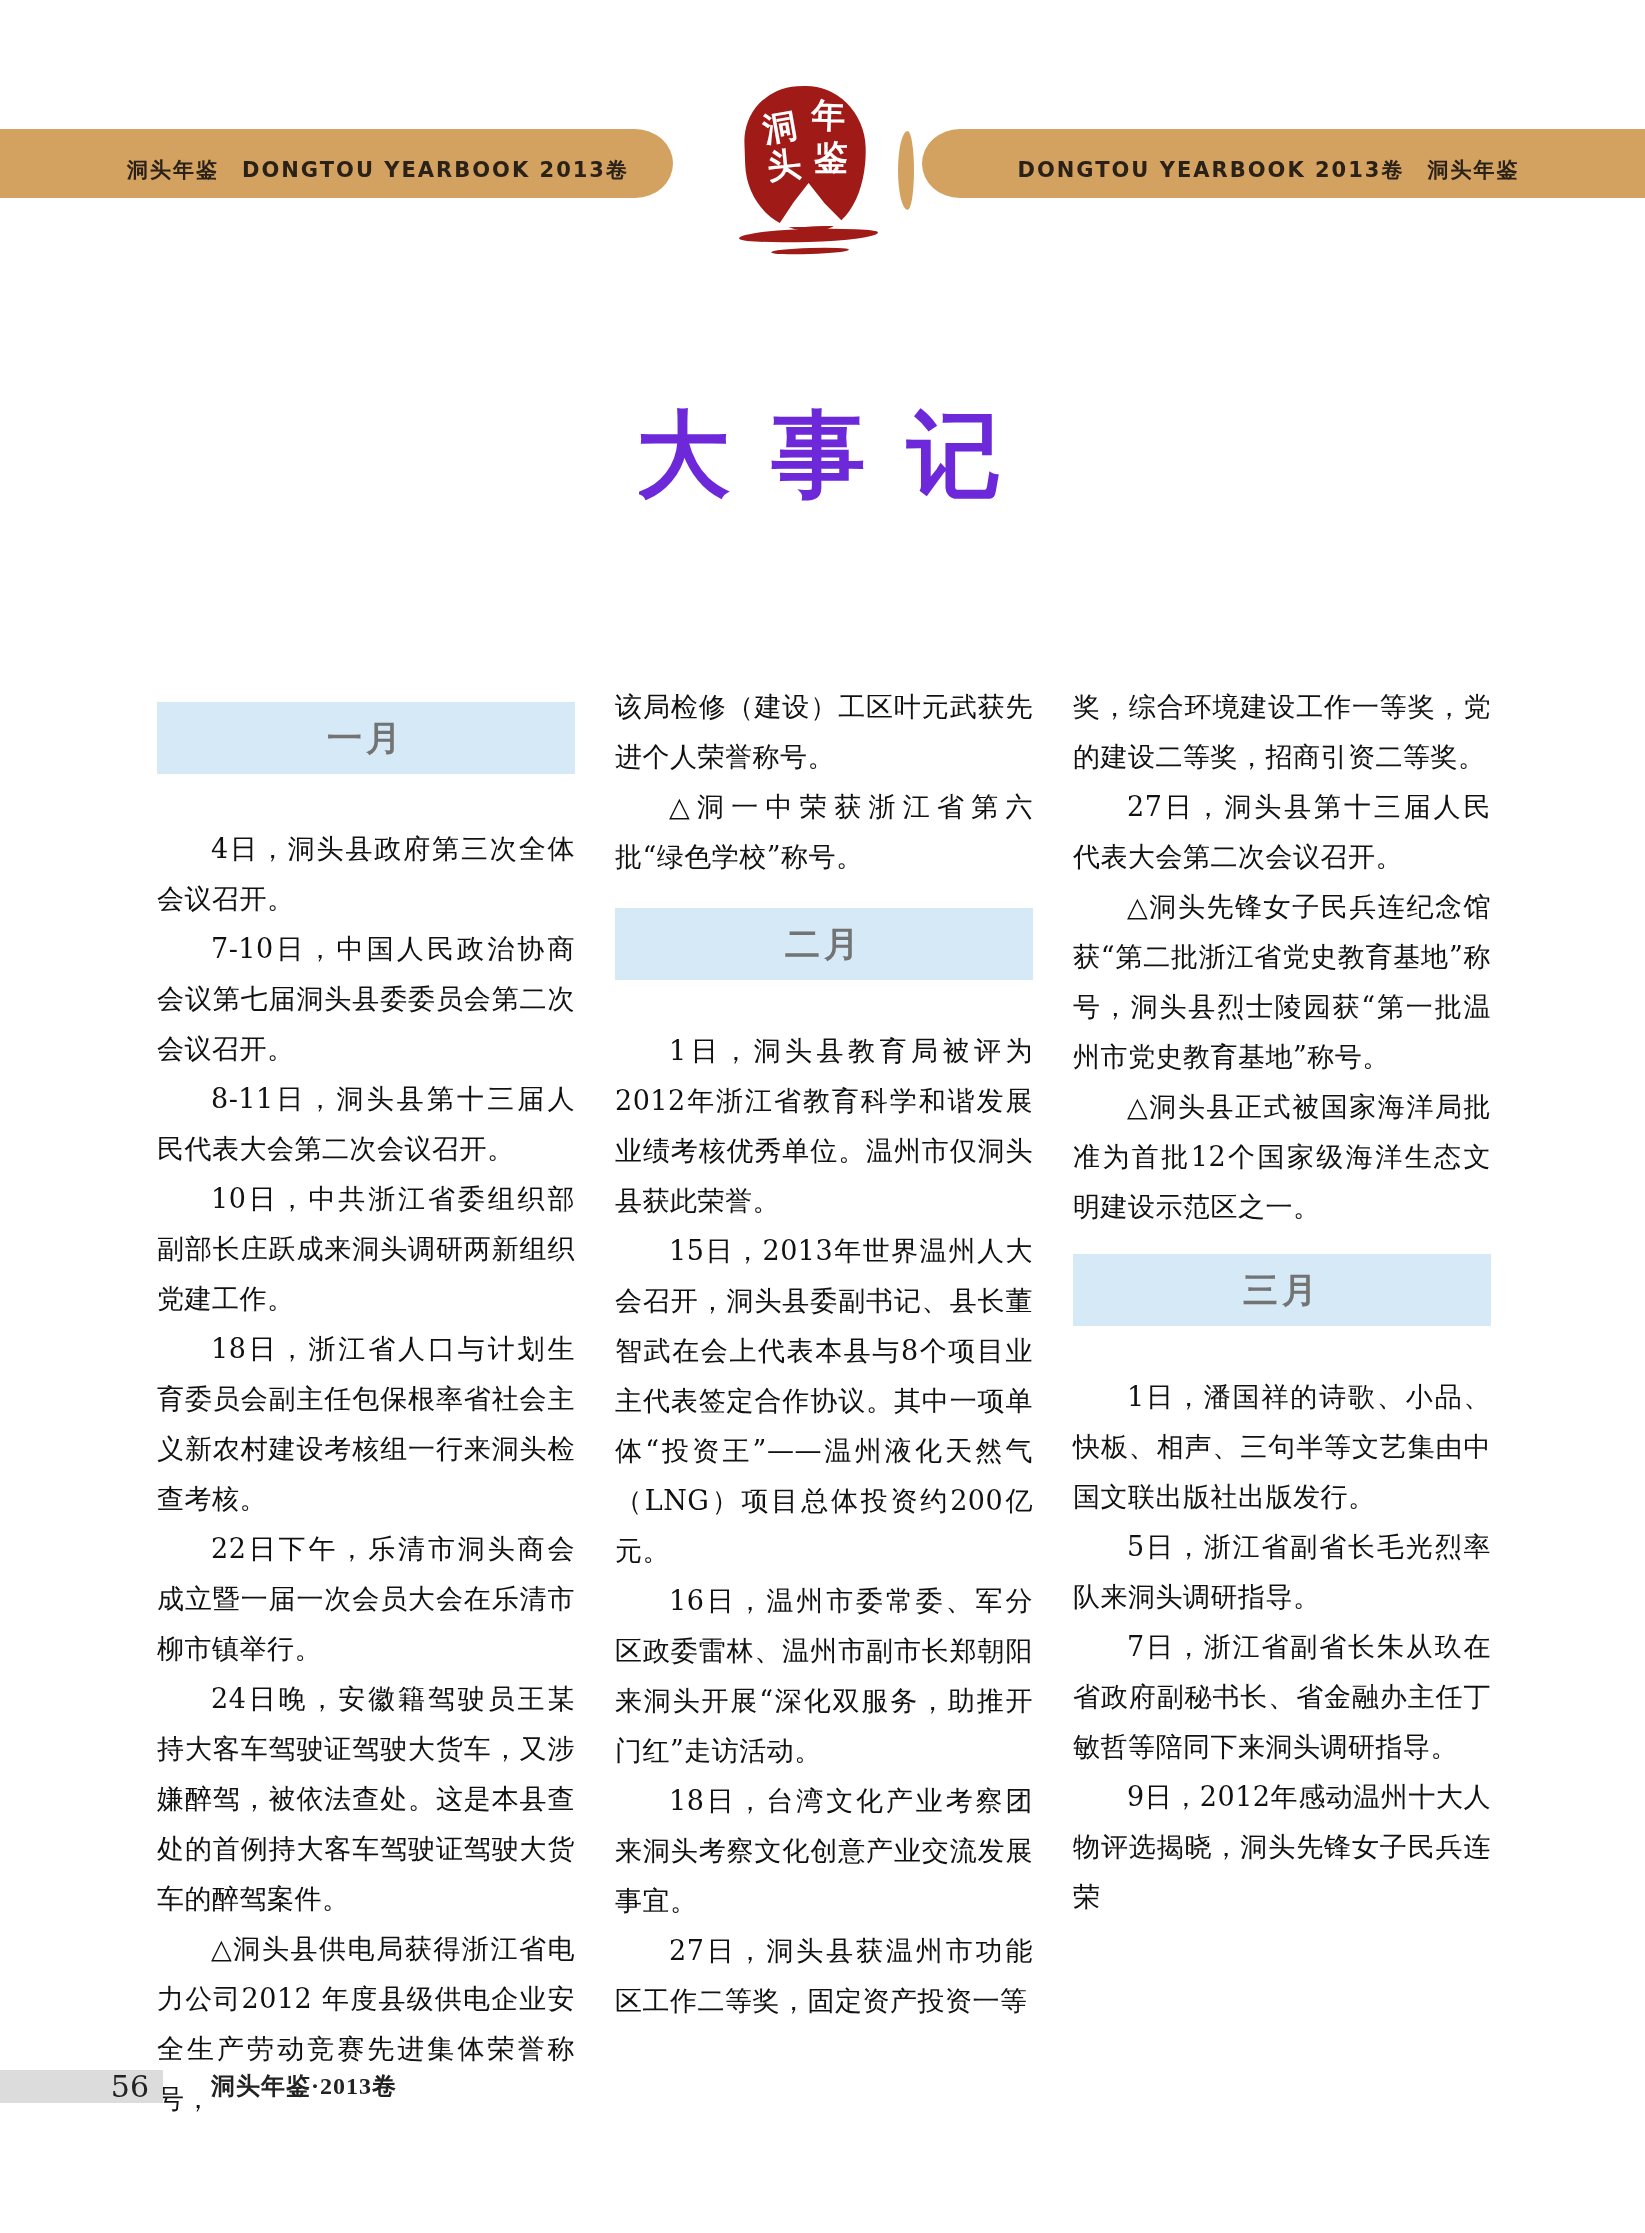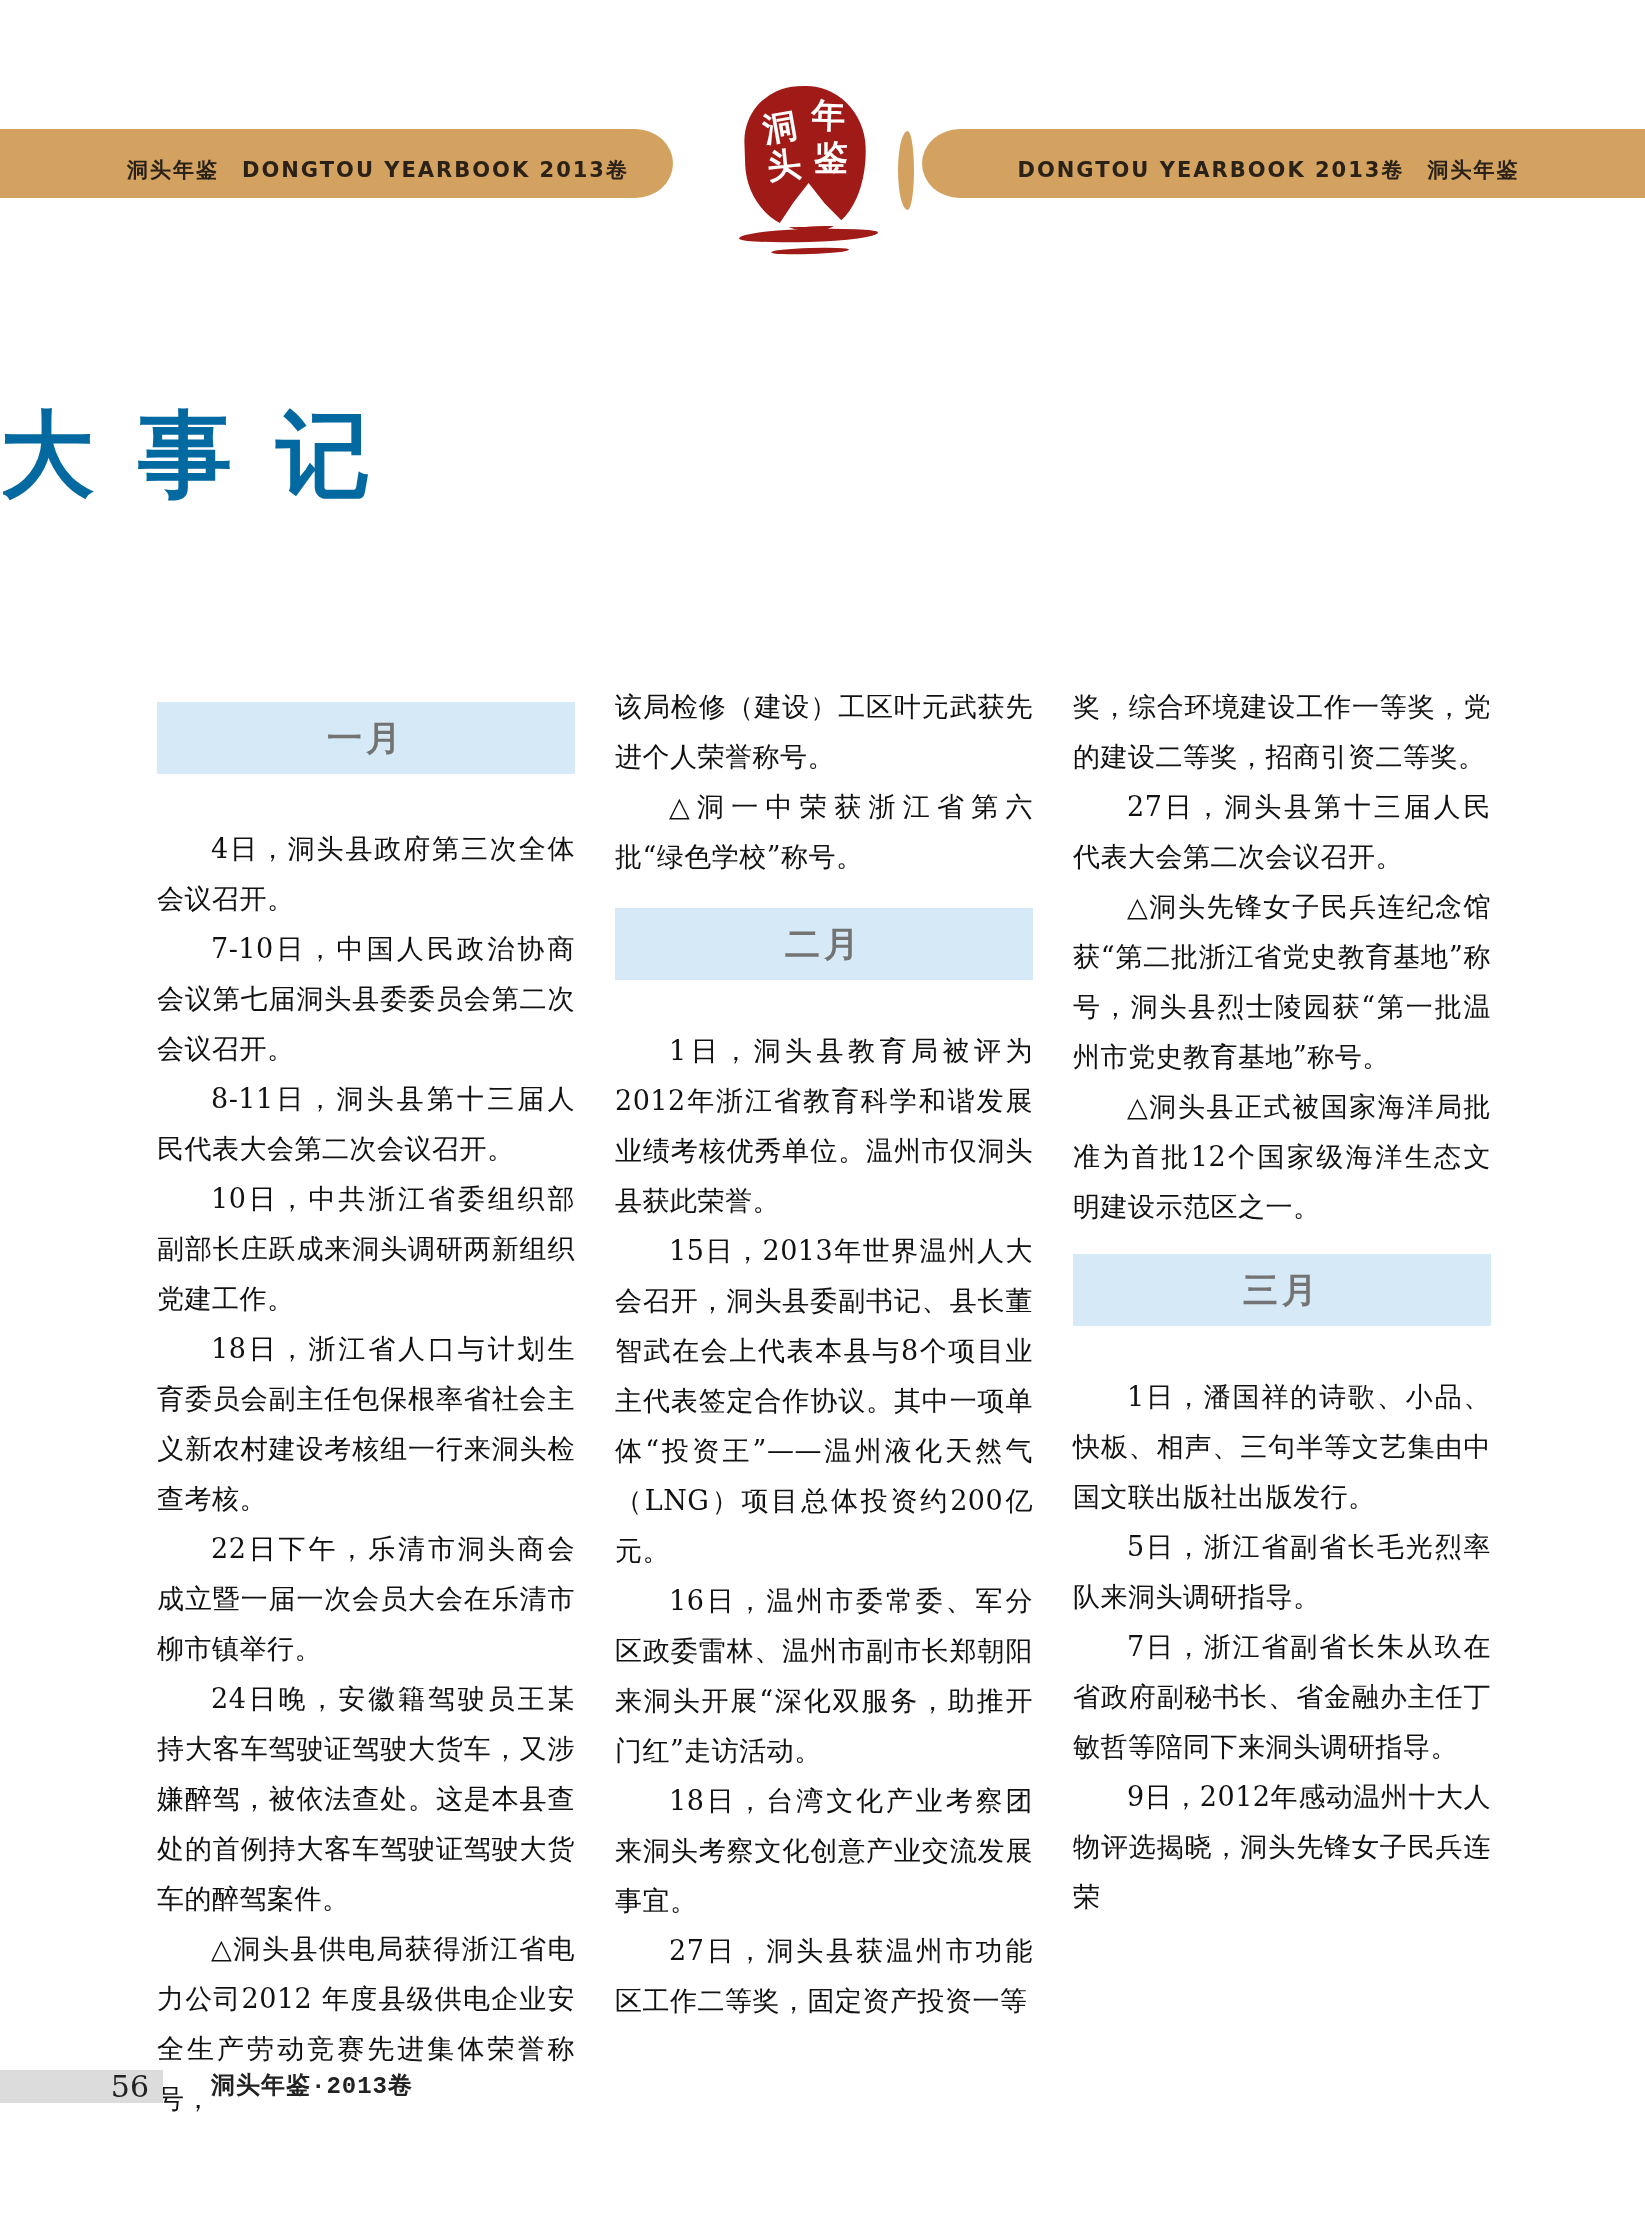--- a/index.html
+++ b/index.html
@@ -45,23 +45,23 @@
   .seal-base1{
     position:absolute;left:2px;top:171px;width:139px;height:13px;background:#a01b17;
     border-radius:45% 55% 50% 50% / 60% 40% 60% 40%;transform:rotate(-1.5deg);
   }
   .seal-base2{
     position:absolute;left:34px;top:190px;width:78px;height:6px;background:#a01b17;
     border-radius:50%;transform:rotate(-2deg);
   }
   
   .page-title{
-    position:absolute;left:0;right:0;top:392px;margin:0;
-    font-size:94px;font-weight:bold;letter-spacing:9px;color:#0369a1;
-    font-family:Liberation Sans, sans-serif;
+    position:absolute;left:0;right:0;top:392px;margin:0;text-align:center;
+    font-size:94px;font-weight:bold;letter-spacing:9px;color:#6d28d9;
+    font-family:Liberation Serif, serif;
   }
   
   .col{position:absolute;top:682px;width:418px;}
   .col-1{left:157px;}
   .col-2{left:615px;}
   .col-3{left:1073px;}
   .para{
     margin:0;font-size:27px;line-height:50px;text-align:justify;
     text-indent:2em;letter-spacing:0.5px;
   }
@@ -78,21 +78,21 @@
   .footer-band{
     position:absolute;left:0;top:2070px;width:163px;height:33px;background:#dcdcdc;
     text-align:right;
   }
   .footer-pagenum{
     font-size:30px;line-height:33px;padding-right:14px;color:#222;
     font-family:"DejaVu Serif","Liberation Serif",serif;
   }
   .footer-text{
     position:absolute;left:211px;top:2070px;height:33px;line-height:33px;
-    font-family:Liberation Mono, monospace;
+    font-family:Liberation Serif, serif;
     font-weight:bold;font-size:24px;letter-spacing:1px;color:#222;white-space:nowrap;
   }
 </style>
 </head>
 <body>
 
 <div>
 
   <div class="band band-left">
     <span class="band-text">洞头年鉴　DONGTOU YEARBOOK 2013卷</span>

